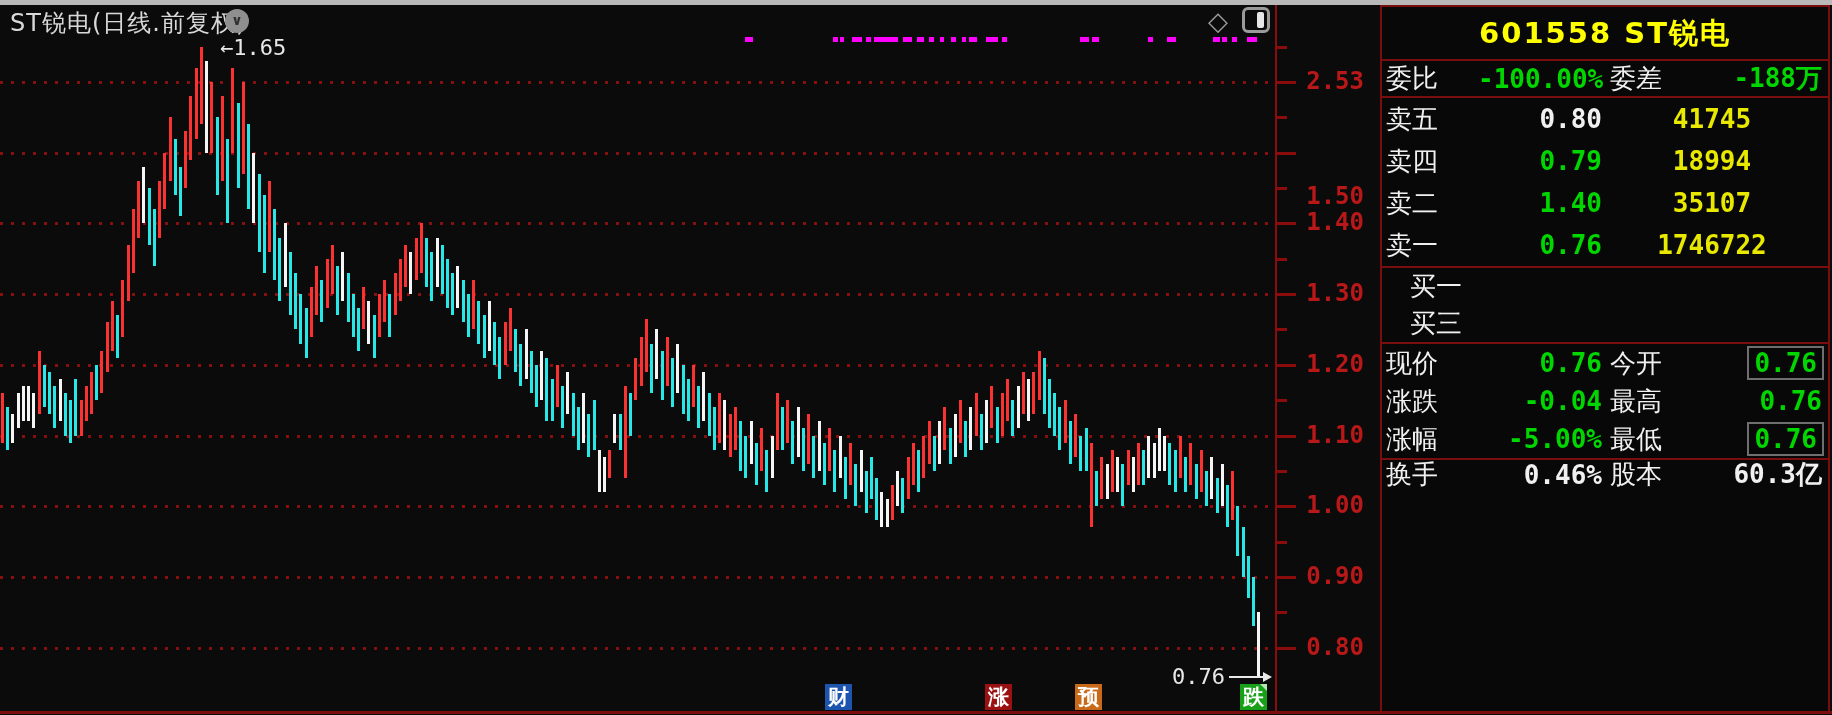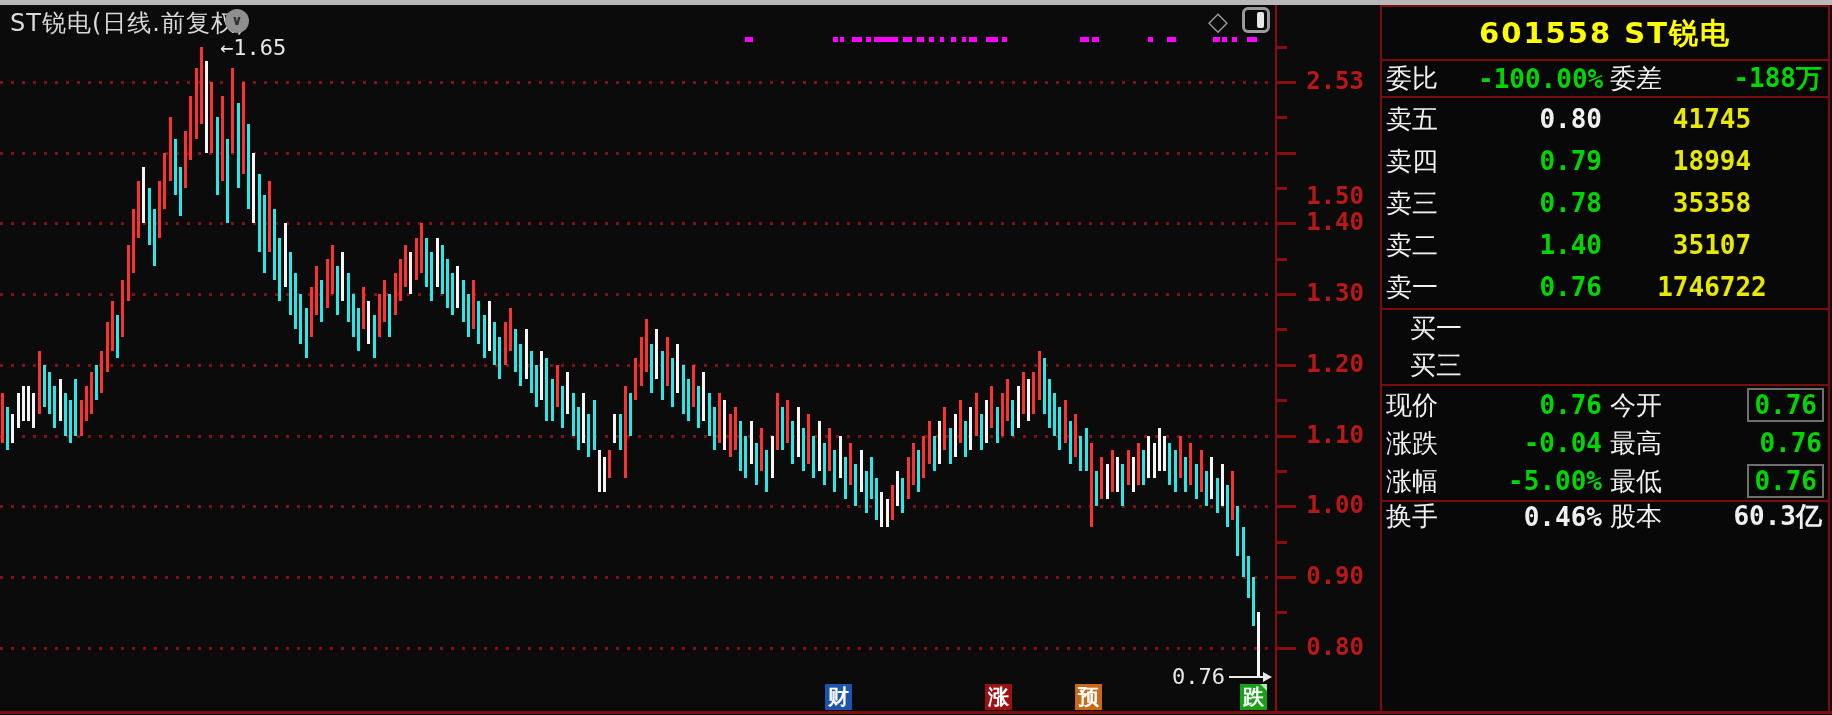--- a/index.html
+++ b/index.html
@@ -419,25 +419,20 @@
           <span class="c-l1">卖五</span>
           <span class="c-v1 white">0.80</span>
           <span class="c-v2 yellow">41745</span>
         </div>
         <div class="prow sell-row">
           <span class="c-l1">卖四</span>
           <span class="c-v1 green">0.79</span>
           <span class="c-v2 yellow">18994</span>
         </div>
         <div class="prow sell-row">
-          <span class="c-l1">卖三</span>
-          <span class="c-v1 green">0.78</span>
-          <span class="c-v2 yellow">35358</span>
-        </div>
-        <div class="prow sell-row">
           <span class="c-l1">卖二</span>
           <span class="c-v1 green">1.40</span>
           <span class="c-v2 yellow">35107</span>
         </div>
         <div class="prow sell-row">
           <span class="c-l1">卖一</span>
           <span class="c-v1 green">0.76</span>
           <span class="c-v2 yellow">1746722</span>
         </div>
       </div>

